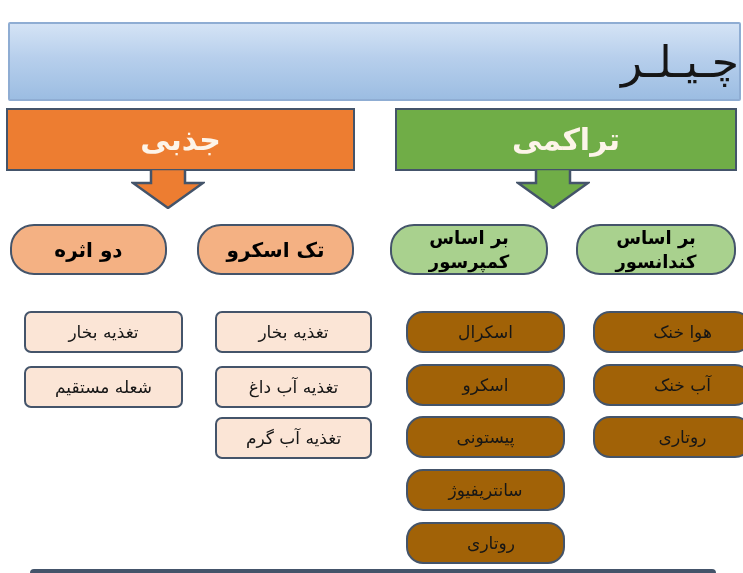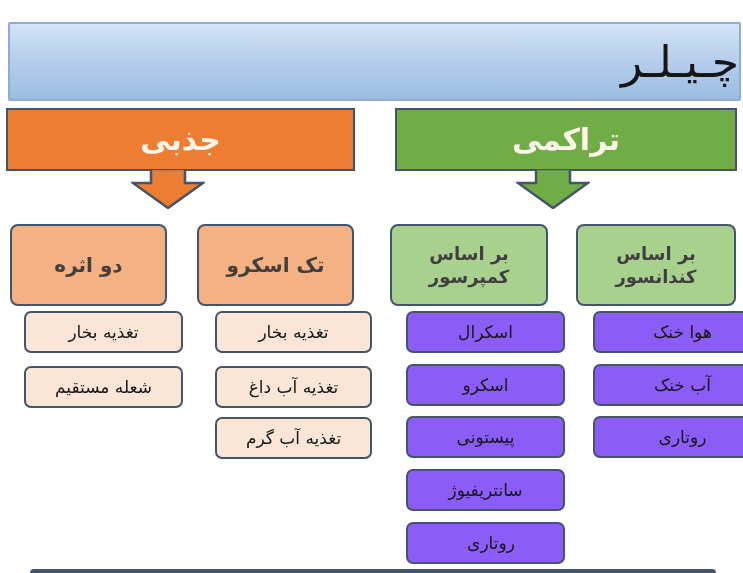--- a/index.html
+++ b/index.html
@@ -27,43 +27,43 @@
     font-size:30px;font-weight:600;color:#fdf4e9;
     box-sizing:border-box;
   }
   .branch.orange{left:6px;width:349px;background:#ed7d31;}
   .branch.green{left:395px;width:342px;background:#70ad47;}
   .arrow{position:absolute;top:169px;width:74px;height:40px;}
   .arrow.orange{left:131px;}
   .arrow.green{left:516px;}
   
   .l2{
-    position:absolute;top:224px;height:82px;
-    border:2.5px solid #44546a;border-radius:8px;
+    position:absolute;top:224px;height:51px;
+    border:2.5px solid #44546a;border-radius:24px;
     display:flex;flex-direction:column;align-items:center;justify-content:center;
-    font-size:20px;font-weight:600;color:#404040;line-height:1.3;
+    font-size:20px;font-weight:600;color:#000000;line-height:1.3;
     box-sizing:border-box;text-align:center;
   }
   .l2.peach{background:#f4b183;}
   .l2.green{background:#a9d18e;}
   .l2.pos-a{left:10px;width:157px;}
   .l2.pos-b{left:197px;width:157px;}
   .l2.pos-c{left:390px;width:158px;font-size:18px;}
   .l2.pos-d{left:576px;width:160px;font-size:18px;}
   
   .leaf{
     position:absolute;height:42px;
     border:2px solid #44546a;border-radius:7px;
     display:flex;align-items:center;justify-content:center;
     font-size:17px;color:#161616;
     box-sizing:border-box;
     margin-left:16px;
   }
   .leaf.peach{background:#fbe5d6;}
-  .leaf.green{background:#8b5cf6;}
+  .leaf.green{background:#a16207;border-radius:17px;}
   .col1{left:8px;width:159px;}
   .col2{left:199px;width:157px;}
   .col3{left:390px;width:159px;}
   .col4{left:577px;width:159px;padding-left:20px;}
   .r1{top:311px;} .r2a{top:366px;} .r3a{top:417px;}
   .r2b{top:364px;} .r3b{top:416px;} .r4b{top:469px;} .r5b{top:522px;padding-left:11px;}
   
   .bottom-bar{
     position:absolute;left:30px;top:569px;width:686px;height:6px;
     background:#44546a;border-radius:4px 4px 0 0;

